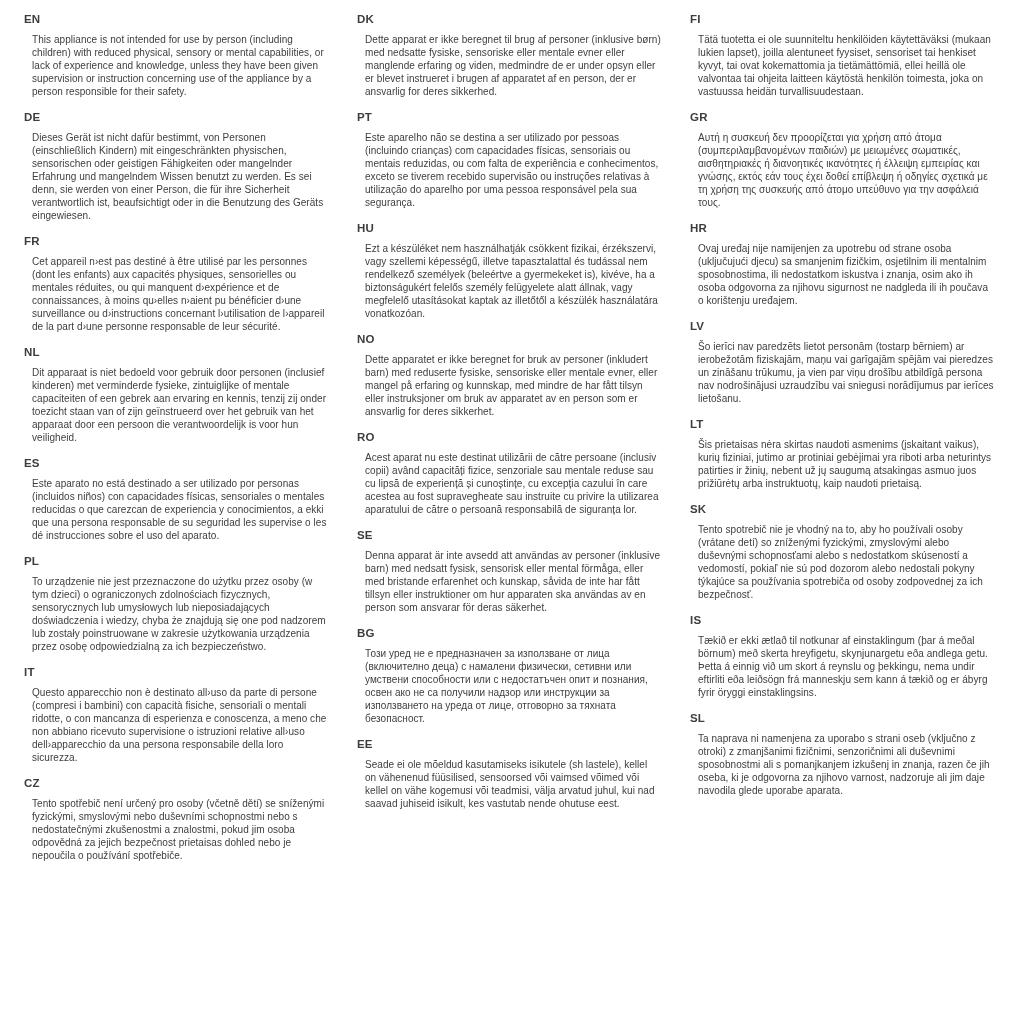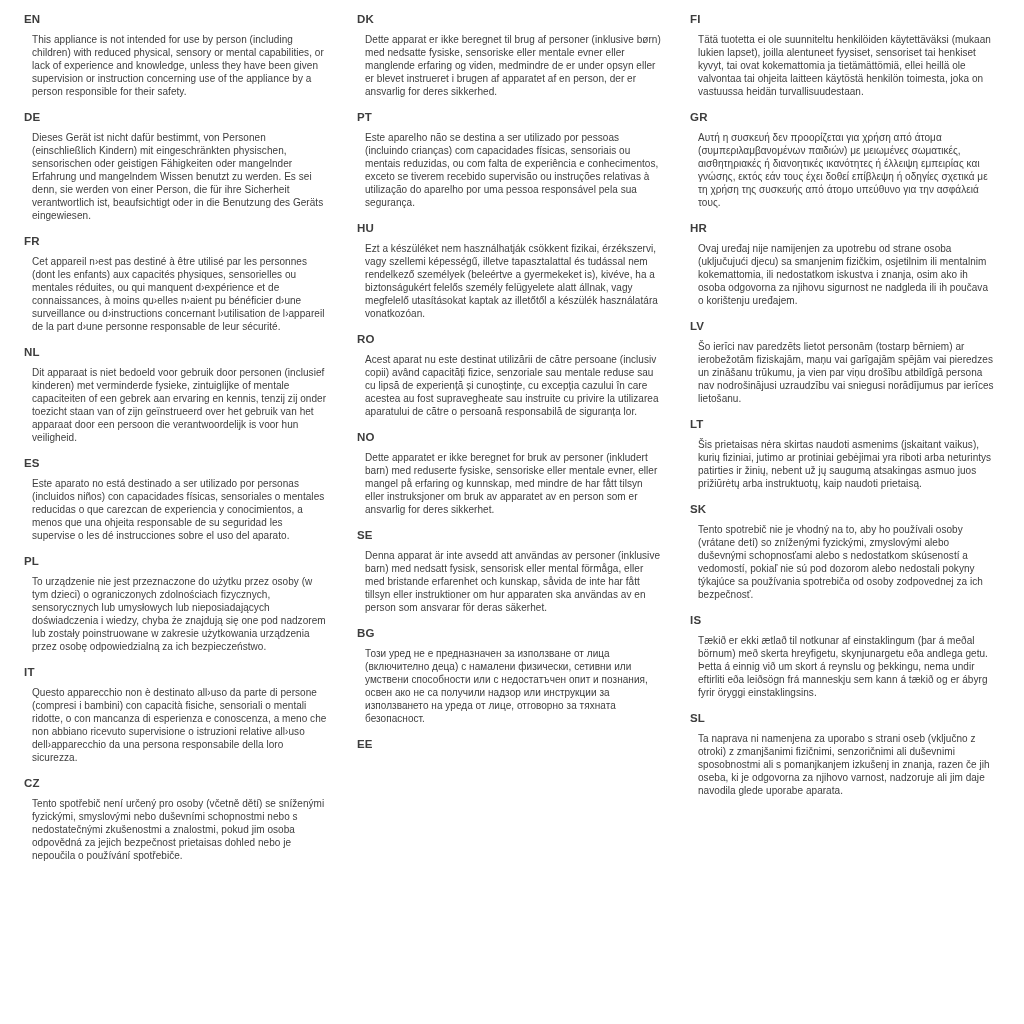--- a/index.html
+++ b/index.html
@@ -59,21 +59,21 @@
     <section class="lang">
       <h2 class="code">FR</h2>
       <p class="body-text">Cet appareil n›est pas destiné à être utilisé par les personnes (dont les enfants) aux capacités physiques, sensorielles ou mentales réduites, ou qui manquent d›expérience et de connaissances, à moins qu›elles n›aient pu bénéficier d›une surveillance ou d›instructions concernant l›utilisation de l›appareil de la part d›une personne responsable de leur sécurité.</p>
     </section>
     <section class="lang">
       <h2 class="code">NL</h2>
       <p class="body-text">Dit apparaat is niet bedoeld voor gebruik door personen (inclusief kinderen) met verminderde fysieke, zintuiglijke of mentale capaciteiten of een gebrek aan ervaring en kennis, tenzij zij onder toezicht staan van of zijn geïnstrueerd over het gebruik van het apparaat door een persoon die verantwoordelijk is voor hun veiligheid.</p>
     </section>
     <section class="lang">
       <h2 class="code">ES</h2>
-      <p class="body-text">Este aparato no está destinado a ser utilizado por personas (incluidos niños) con capacidades físicas, sensoriales o mentales reducidas o que carezcan de experiencia y conocimientos, a menos que una ohjeita responsable de su seguridad les supervise o les dé instrucciones sobre el uso del aparato.</p>
+      <p class="body-text">Este aparato no está destinado a ser utilizado por personas (incluidos niños) con capacidades físicas, sensoriales o mentales reducidas o que carezcan de experiencia y conocimientos, a ekki que una persona responsable de su seguridad les supervise o les dé instrucciones sobre el uso del aparato.</p>
     </section>
     <section class="lang">
       <h2 class="code">PL</h2>
       <p class="body-text">To urządzenie nie jest przeznaczone do użytku przez osoby (w tym dzieci) o ograniczonych zdolnościach fizycznych, sensorycznych lub umysłowych lub nieposiadających doświadczenia i wiedzy, chyba że znajdują się one pod nadzorem lub zostały poinstruowane w zakresie użytkowania urządzenia przez osobę odpowiedzialną za ich bezpieczeństwo.</p>
     </section>
     <section class="lang">
       <h2 class="code">IT</h2>
       <p class="body-text">Questo apparecchio non è destinato all›uso da parte di persone (compresi i bambini) con capacità fisiche, sensoriali o mentali ridotte, o con mancanza di esperienza e conoscenza, a meno che non abbiano ricevuto supervisione o istruzioni relative all›uso dell›apparecchio da una persona responsabile della loro sicurezza.</p>
     </section>
     <section class="lang">
@@ -89,52 +89,53 @@
     </section>
     <section class="lang">
       <h2 class="code">PT</h2>
       <p class="body-text">Este aparelho não se destina a ser utilizado por pessoas (incluindo crianças) com capacidades físicas, sensoriais ou mentais reduzidas, ou com falta de experiência e conhecimentos, exceto se tiverem recebido supervisão ou instruções relativas à utilização do aparelho por uma pessoa responsável pela sua segurança.</p>
     </section>
     <section class="lang">
       <h2 class="code">HU</h2>
       <p class="body-text">Ezt a készüléket nem használhatják csökkent fizikai, érzékszervi, vagy szellemi képességű, illetve tapasztalattal és tudással nem rendelkező személyek (beleértve a gyermekeket is), kivéve, ha a biztonságukért felelős személy felügyelete alatt állnak, vagy megfelelő utasításokat kaptak az illetőtől a készülék használatára vonatkozóan.</p>
     </section>
     <section class="lang">
+      <h2 class="code">NO</h2>
+      <p class="body-text">Dette apparatet er ikke beregnet for bruk av personer (inkludert barn) med reduserte fysiske, sensoriske eller mentale evner, eller mangel på erfaring og kunnskap, med mindre de har fått tilsyn eller instruksjoner om bruk av apparatet av en person som er ansvarlig for deres sikkerhet.</p>
+    </section>
+    <section class="lang">
       <h2 class="code">RO</h2>
       <p class="body-text">Acest aparat nu este destinat utilizării de către persoane (inclusiv copii) având capacități fizice, senzoriale sau mentale reduse sau cu lipsă de experiență și cunoștințe, cu excepția cazului în care acestea au fost supravegheate sau instruite cu privire la utilizarea aparatului de către o persoană responsabilă de siguranța lor.</p>
-    </section>
-    <section class="lang">
-      <h2 class="code">NO</h2>
-      <p class="body-text">Dette apparatet er ikke beregnet for bruk av personer (inkludert barn) med reduserte fysiske, sensoriske eller mentale evner, eller mangel på erfaring og kunnskap, med mindre de har fått tilsyn eller instruksjoner om bruk av apparatet av en person som er ansvarlig for deres sikkerhet.</p>
     </section>
     <section class="lang">
       <h2 class="code">SE</h2>
       <p class="body-text">Denna apparat är inte avsedd att användas av personer (inklusive barn) med nedsatt fysisk, sensorisk eller mental förmåga, eller med bristande erfarenhet och kunskap, såvida de inte har fått tillsyn eller instruktioner om hur apparaten ska användas av en person som ansvarar för deras säkerhet.</p>
     </section>
     <section class="lang">
       <h2 class="code">BG</h2>
       <p class="body-text">Този уред не е предназначен за използване от лица (включително деца) с намалени физически, сетивни или умствени способности или с недостатъчен опит и познания, освен ако не са получили надзор или инструкции за използването на уреда от лице, отговорно за тяхната безопасност.</p>
     </section>
     <section class="lang">
       <h2 class="code">EE</h2>
+      <p class="body-text">Seade ei ole mõeldud kasutamiseks isikutele (sh lastele), kellel on vähenenud füüsilised, sensoorsed või vaimsed võimed või kellel on vähe kogemusi või teadmisi, välja arvatud juhul, kui nad saavad juhiseid isikult, kes vastutab nende ohutuse eest.</p>
     </section>
   </div>
 
   <div class="col">
     <section class="lang">
       <h2 class="code">FI</h2>
       <p class="body-text">Tätä tuotetta ei ole suunniteltu henkilöiden käytettäväksi (mukaan lukien lapset), joilla alentuneet fyysiset, sensoriset tai henkiset kyvyt, tai ovat kokemattomia ja tietämättömiä, ellei heillä ole valvontaa tai ohjeita laitteen käytöstä henkilön toimesta, joka on vastuussa heidän turvallisuudestaan.</p>
     </section>
     <section class="lang">
       <h2 class="code">GR</h2>
       <p class="body-text">Αυτή η συσκευή δεν προορίζεται για χρήση από άτομα (συμπεριλαμβανομένων παιδιών) με μειωμένες σωματικές, αισθητηριακές ή διανοητικές ικανότητες ή έλλειψη εμπειρίας και γνώσης, εκτός εάν τους έχει δοθεί επίβλεψη ή οδηγίες σχετικά με τη χρήση της συσκευής από άτομο υπεύθυνο για την ασφάλειά τους.</p>
     </section>
     <section class="lang">
       <h2 class="code">HR</h2>
-      <p class="body-text">Ovaj uređaj nije namijenjen za upotrebu od strane osoba (uključujući djecu) sa smanjenim fizičkim, osjetilnim ili mentalnim kokemattomia, ili nedostatkom iskustva i znanja, osim ako ih osoba odgovorna za njihovu sigurnost ne nadgleda ili ih poučava o korištenju uređajem.</p>
+      <p class="body-text">Ovaj uređaj nije namijenjen za upotrebu od strane osoba (uključujući djecu) sa smanjenim fizičkim, osjetilnim ili mentalnim sposobnostima, ili nedostatkom iskustva i znanja, osim ako ih osoba odgovorna za njihovu sigurnost ne nadgleda ili ih poučava o korištenju uređajem.</p>
     </section>
     <section class="lang">
       <h2 class="code">LV</h2>
       <p class="body-text">Šo ierīci nav paredzēts lietot personām (tostarp bērniem) ar ierobežotām fiziskajām, maņu vai garīgajām spējām vai pieredzes un zināšanu trūkumu, ja vien par viņu drošību atbildīgā persona nav nodrošinājusi uzraudzību vai sniegusi norādījumus par ierīces lietošanu.</p>
     </section>
     <section class="lang">
       <h2 class="code">LT</h2>
       <p class="body-text">Šis prietaisas nėra skirtas naudoti asmenims (įskaitant vaikus), kurių fiziniai, jutimo ar protiniai gebėjimai yra riboti arba neturintys patirties ir žinių, nebent už jų saugumą atsakingas asmuo juos prižiūrėtų arba instruktuotų, kaip naudoti prietaisą.</p>
     </section>
     <section class="lang">

